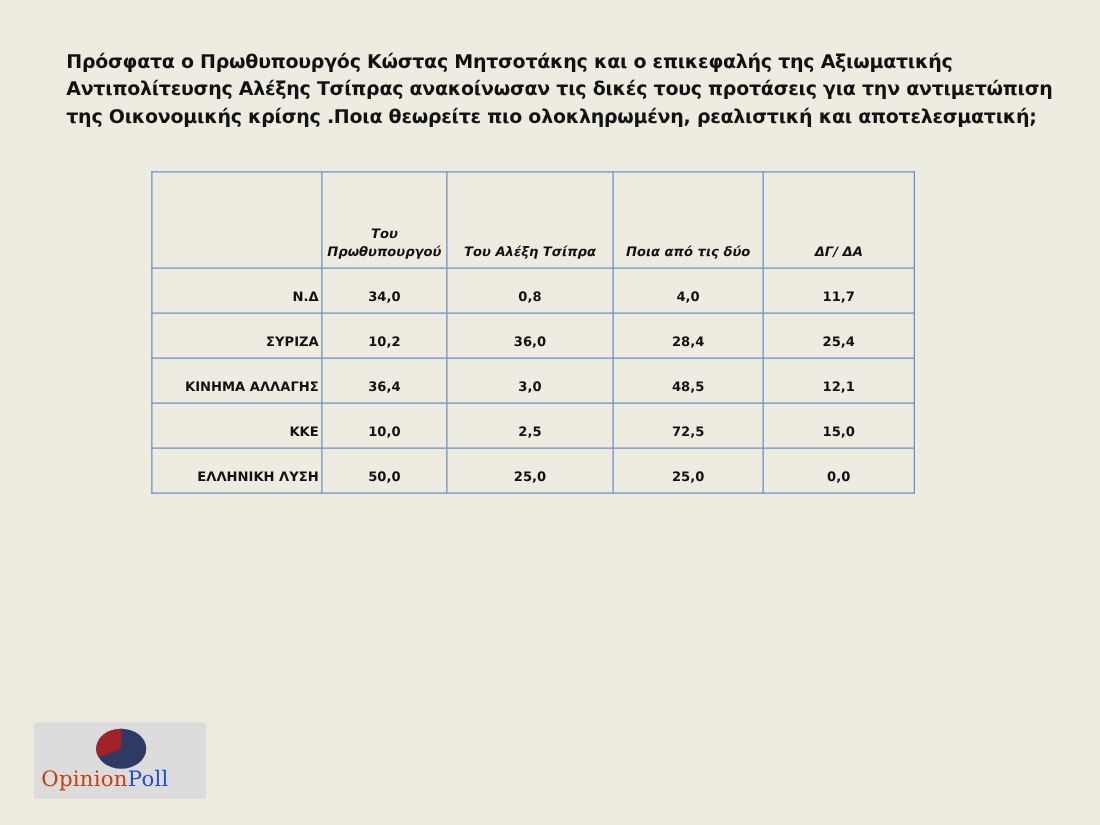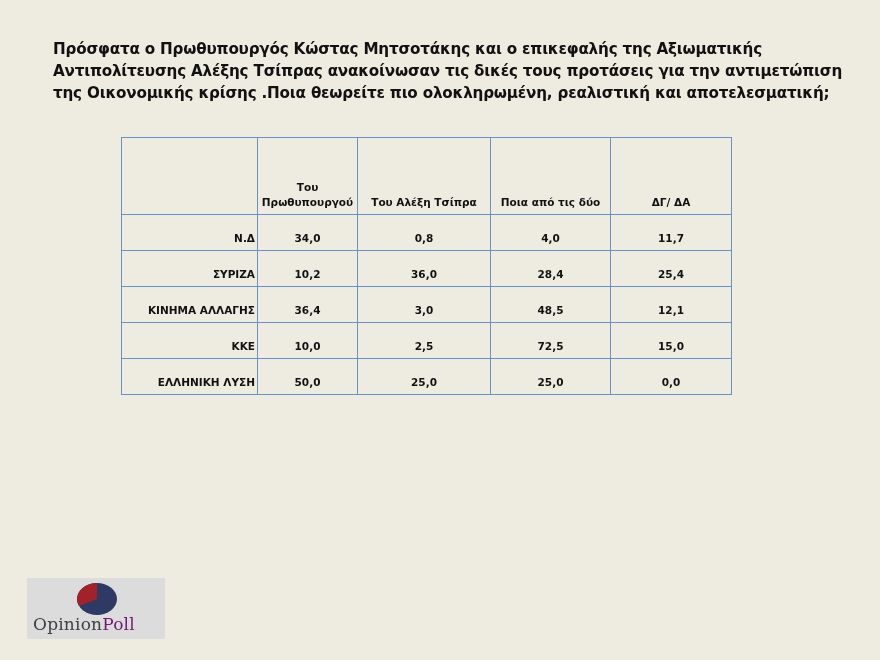--- a/index.html
+++ b/index.html
@@ -13,21 +13,21 @@
   }
   .title div { white-space:nowrap; }
   table.poll {
     position:absolute; left:121px; top:137px;
     border-collapse:collapse; table-layout:fixed;
   }
   table.poll td {
     border:1.5px solid #6a90c8; font-size:10.5px; font-weight:bold;
     vertical-align:bottom; padding:0 2px 4px 2px; text-align:center; line-height:15px;
   }
-  table.poll tr.head td { height:72px; font-weight:bold; }
+  table.poll tr.head td { height:72px; font-weight:bold;font-style:italic; }
   table.poll tr.row td { height:31px; }
   table.poll td.label { text-align:right; white-space:nowrap; }
   .logo {
     position:absolute; left:27px; top:578px; width:138px; height:61px; background:#dcdcdc;
   }
   .logo-pie { position:absolute; left:48px; top:4px; }
   .logo-text {
     position:absolute; left:6px; top:36px; font-family:"DejaVu Serif", serif; font-size:17px;
     white-space:nowrap; letter-spacing:0.2px;
   }
@@ -93,14 +93,14 @@
     <td>0,0</td>
   </tr>
 </tbody>
   </table>
 
 <div class="logo">
   <svg class="logo-pie" width="44" height="34" viewBox="0 0 44 34">
     <ellipse cx="22" cy="17" rx="20" ry="16" fill="#2e3a63"></ellipse>
     <path d="M22 17 L22 1 A20 16 0 0 0 4 24 Z" fill="#a3222a"></path>
   </svg>
-  <div class="logo-text"><span style="color:#404040">Opinion</span><span style="color:#701a75">Poll</span></div>
+  <div class="logo-text"><span style="color:#c2410c">Opinion</span><span style="color:#1d4ed8">Poll</span></div>
 </div>
 
 </body></html>

